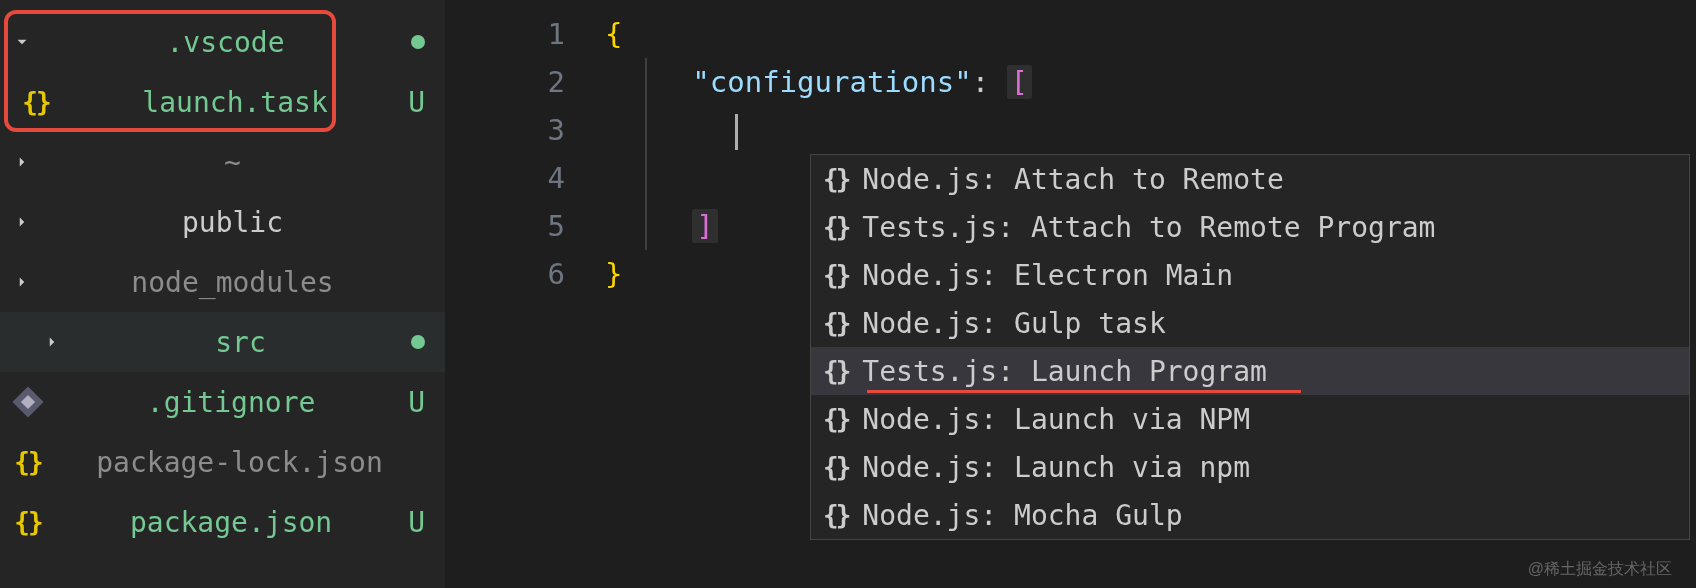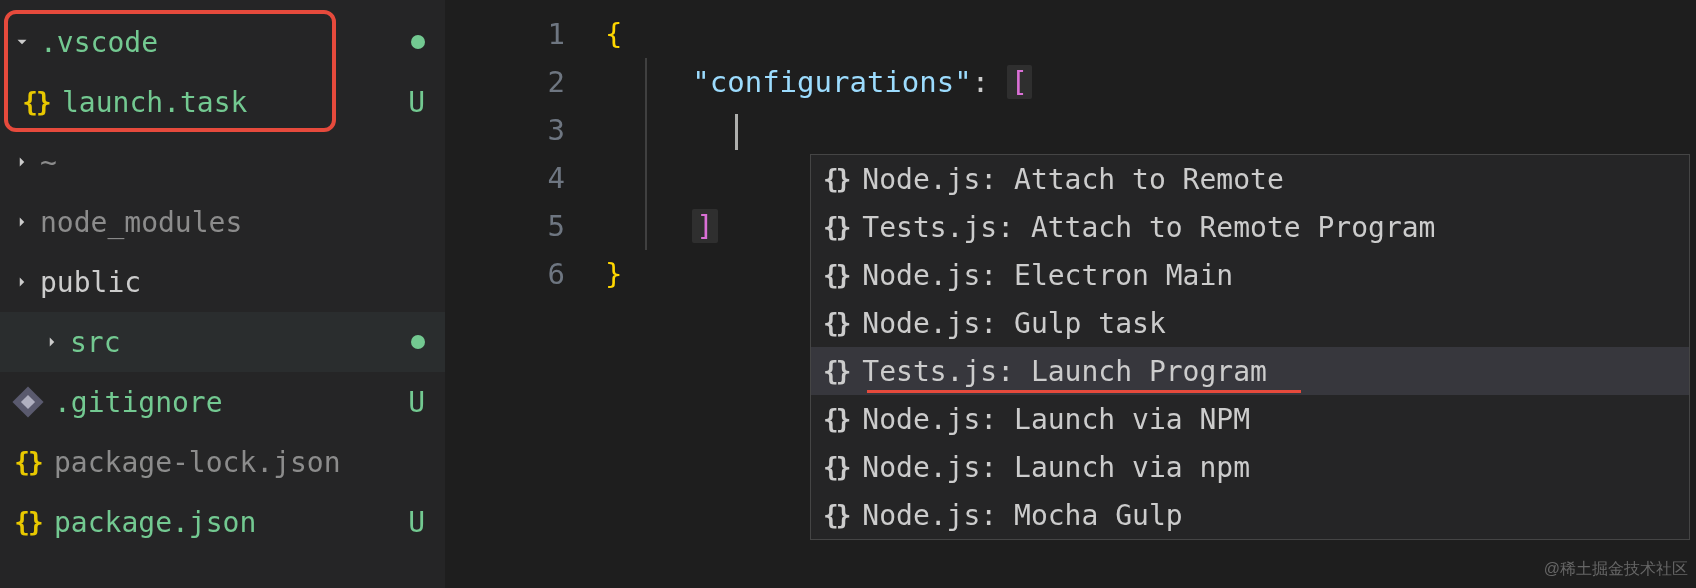--- a/index.html
+++ b/index.html
@@ -36,21 +36,21 @@
       margin-right: 6px;
     }
     .chevron svg { width: 18px; height: 18px; }
     .icon-slot {
       width: 36px;
       display: inline-flex;
       justify-content: center;
       align-items: center;
       margin-right: 8px;
     }
-    .folder-name { color: #cccccc; flex: 1; }
+    .folder-name { color: #cccccc; flex: 1; text-align: center; }
     .folder-name.green { color: #73c991; }
     .folder-name.dim { color: #8c8c8c; }
     .git-status {
       font-size: 28px;
       color: #73c991;
       font-weight: 500;
     }
     .git-dot {
       width: 14px; height: 14px;
       background: #73c991;
@@ -162,21 +162,21 @@
       position: absolute;
       bottom: 2px;
       left: 56px;
       width: 434px;
       height: 3px;
       background: #e64a3c;
     }
     .watermark {
       position: absolute;
       bottom: 8px;
-      right: 8px;
+      right: 24px;
       font-size: 16px;
       color: #666;
       font-family: sans-serif;
     }
   </style>
 </head>
 <body>
 
 <div class="sidebar">
   <div class="highlight-box"></div>
@@ -204,29 +204,29 @@
           </svg>
         </span>
         <span class="folder-name dim">~</span>
       </div>
       <div class="tree-item">
         <span class="chevron">
           <svg viewBox="0 0 16 16" style="transform:">
             <path fill="currentColor" d="M6 4l4 4-4 4z"></path>
           </svg>
         </span>
+        <span class="folder-name ">public</span>
+      </div>
+      <div class="tree-item">
+        <span class="chevron">
+          <svg viewBox="0 0 16 16" style="transform:">
+            <path fill="currentColor" d="M6 4l4 4-4 4z"></path>
+          </svg>
+        </span>
         <span class="folder-name dim">node_modules</span>
-      </div>
-      <div class="tree-item">
-        <span class="chevron">
-          <svg viewBox="0 0 16 16" style="transform:">
-            <path fill="currentColor" d="M6 4l4 4-4 4z"></path>
-          </svg>
-        </span>
-        <span class="folder-name ">public</span>
       </div>
       <div class="tree-item selected">
         <span class="chevron">
           <svg viewBox="0 0 16 16" style="transform:">
             <path fill="currentColor" d="M6 4l4 4-4 4z"></path>
           </svg>
         </span>
         <span class="folder-name green">src</span>
         <span class="git-dot"></span>
       </div>

